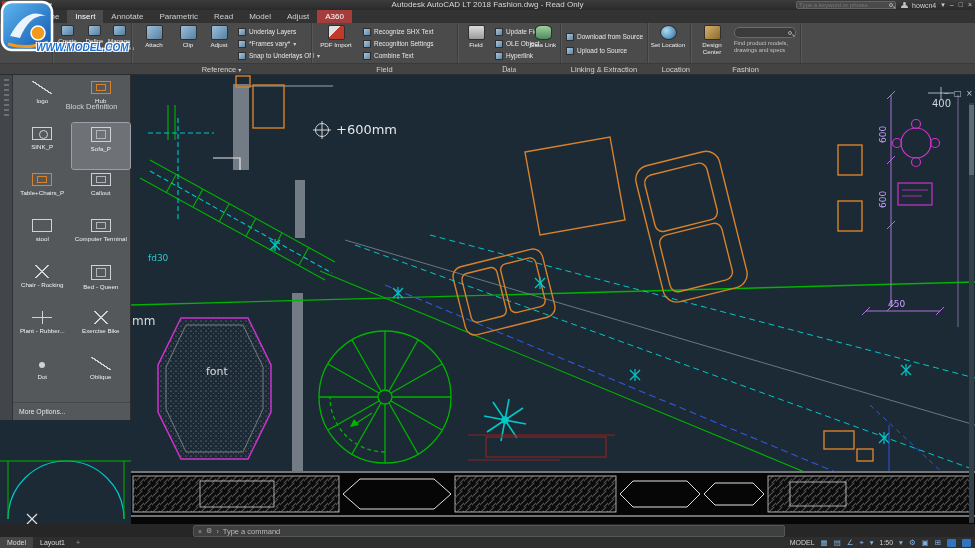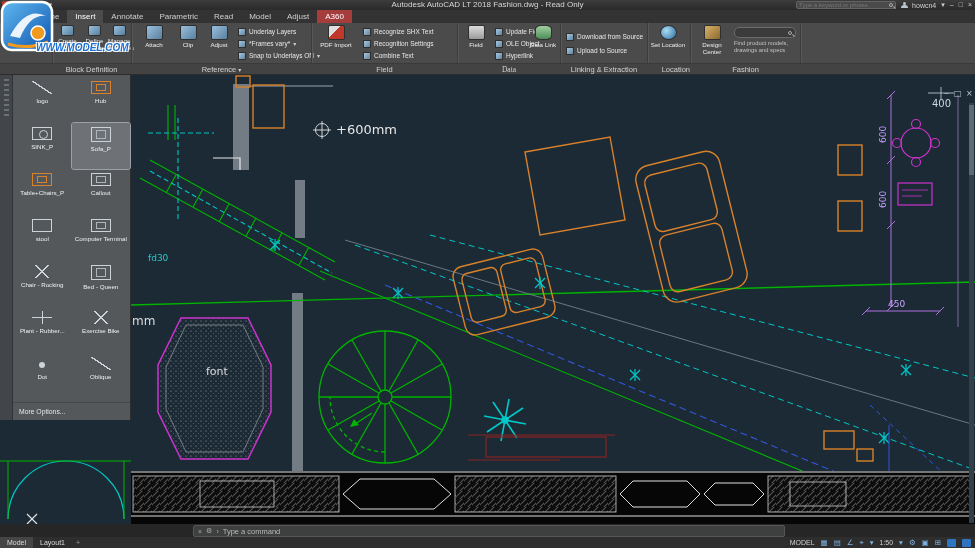--- a/index.html
+++ b/index.html
@@ -479,21 +479,21 @@
     <div class="vsep" style="left:131px;"></div>
     <div class="vsep" style="left:311px;"></div>
     <div class="vsep" style="left:457px;"></div>
     <div class="vsep" style="left:560px;"></div>
     <div class="vsep" style="left:647px;"></div>
     <div class="vsep" style="left:690px;"></div>
     <div class="vsep" style="left:800px;"></div>
   </div>
 
   <div class="ribbon-labels">
-    <div class="plabel" style="left:52px;width:79px;">Block Definition</div>
+    <div class="plabel" style="left:52px;width:79px;margin-top:37px;">Block Definition</div>
     <div class="plabel" style="left:132px;width:179px;">
       <span>Reference</span> <span class="caret">▾</span>
     </div>
     <div class="plabel" style="left:312px;width:145px;">Field</div>
     <div class="plabel" style="left:458px;width:102px;font-family:Liberation Serif, serif;">Data</div>
     <div class="plabel" style="left:561px;width:86px;">Linking &amp; Extraction</div>
     <div class="plabel" style="left:648px;width:42px;text-align:right;">Location</div>
     <div class="plabel" style="left:691px;width:109px;">Fashion</div>
   </div>
 

